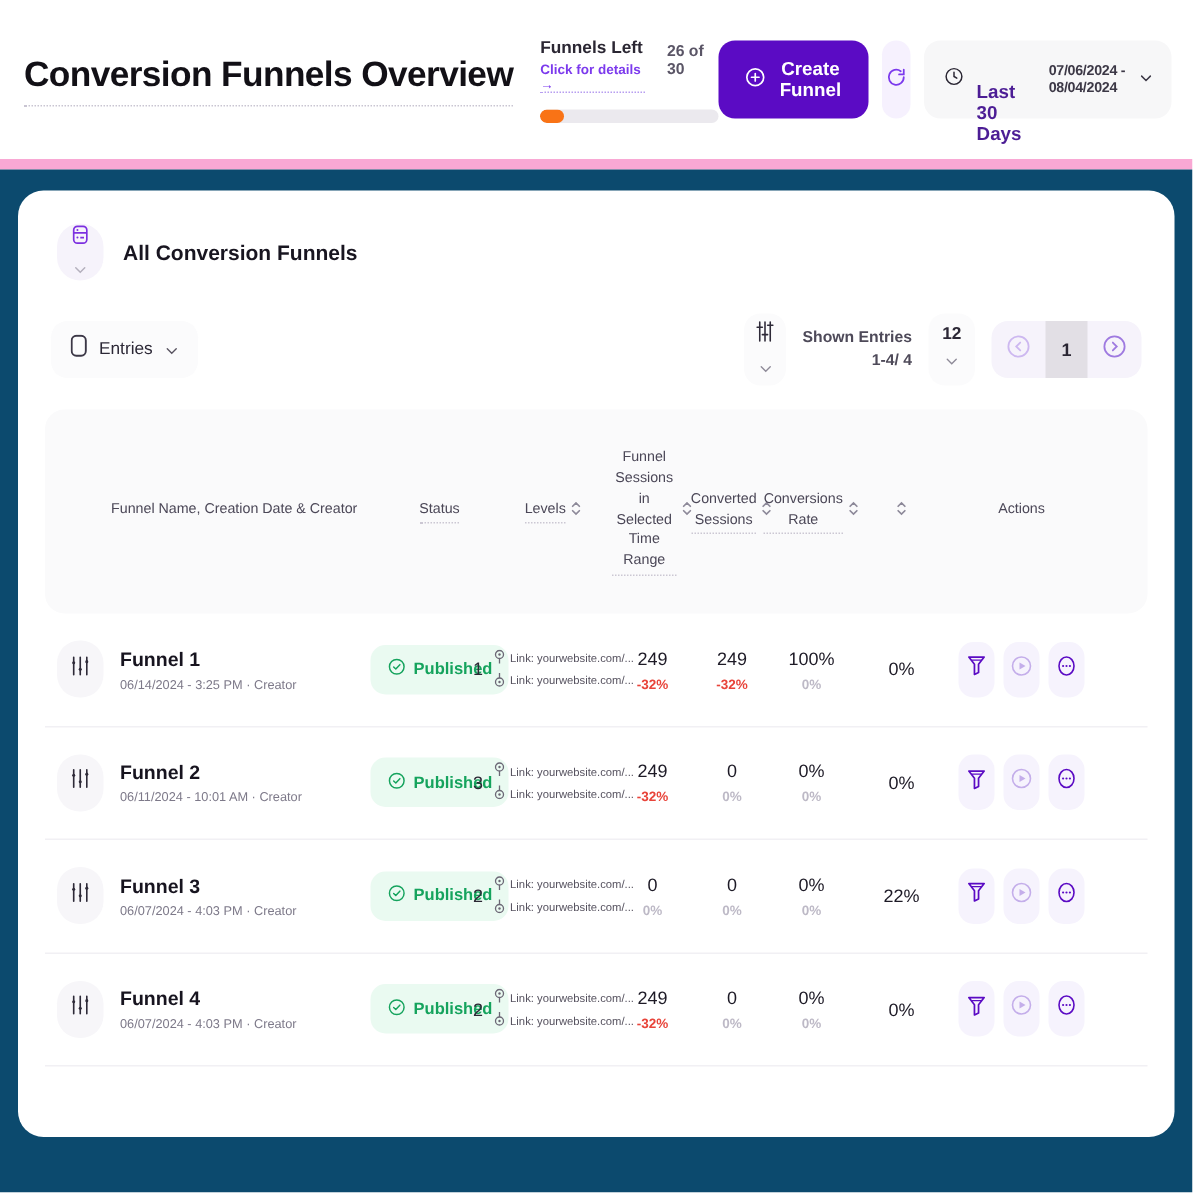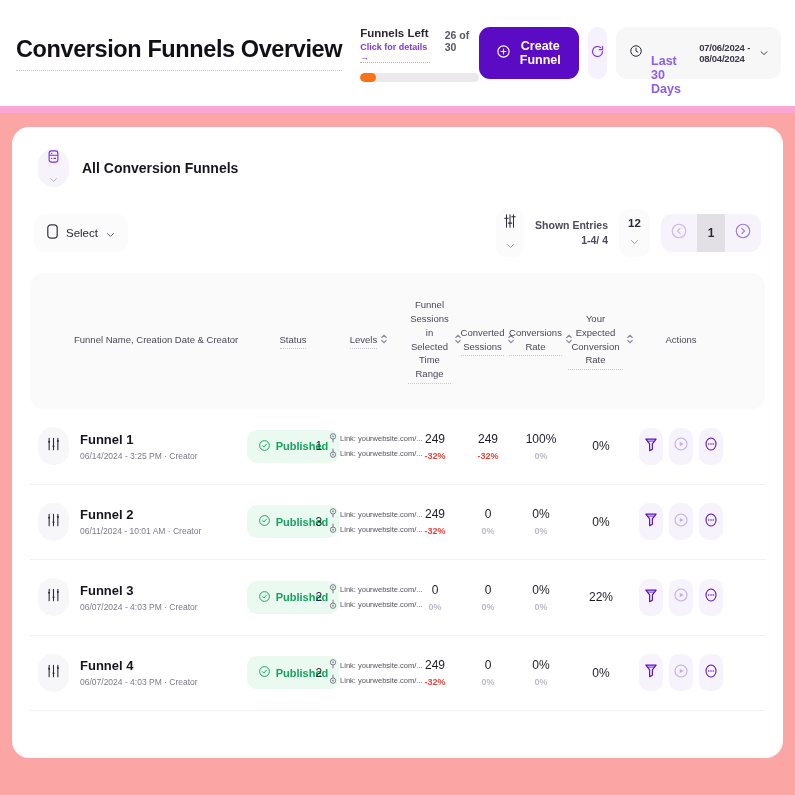--- a/index.html
+++ b/index.html
@@ -80,25 +80,25 @@
     cursor: pointer;
   }
   .date-picker {
     height: 52px;
     background: #f7f7f8;
     border-radius: 11px;
     display: flex; align-items: center; gap: 8px;
     padding: 0 12px 0 13px;
     cursor: pointer;
   }
-  .date-label { font-size: 12.5px; font-weight: 700; color: #8b5cf6; margin-top: 44px; }
+  .date-label { font-size: 12.5px; font-weight: 700; color: #4c1d95; margin-top: 44px; }
   .date-range { font-size: 9.5px; font-weight: 600; color: #3c3846; letter-spacing: -0.2px; }
 
   
-  .body-area { background: #fca5a5; padding: 14px 12px; height: 682px; }
+  .body-area { background: #0c4a6e; padding: 14px 12px; height: 682px; }
   .card {
     background: #ffffff;
     border-radius: 17px;
     height: 631px;
     padding: 22px 18px 0 18px;
     overflow: hidden;
   }
 
   .card-head { display: flex; align-items: center; gap: 13px; padding-left: 8px; }
   .card-icon-wrap {
@@ -299,21 +299,21 @@
         <div class="card-title">All Conversion Funnels</div>
       </div>
 
       <div class="toolbar">
         <div class="select-btn">
           <span>
             <svg width="11" height="15" viewBox="0 0 14 19" fill="none" stroke="#3b3746" stroke-width="1.6">
                 <rect x="1" y="1" width="12" height="17" rx="4"></rect>
               </svg>
           </span>
-          <span class="select-txt">Select</span>
+          <span class="select-txt">Entries</span>
           <span>
             <svg width="9" height="6" viewBox="0 0 24 14" fill="none" stroke="#57525f" stroke-width="2.4" stroke-linecap="round">
                 <path d="M4 3l8 8 8-8"></path>
               </svg>
           </span>
         </div>
 
         <div class="toolbar-right">
           <div class="icon-btn-sq">
             <span>
@@ -402,21 +402,20 @@
         <div class="th c-rate">
           <span class="lbl">Conversions Rate</span>
           <span>
             <svg width="8" height="12" viewBox="0 0 10 16" fill="none" stroke="#8d8999" stroke-width="1.5" stroke-linecap="round">
                 <path d="M2 6l3-3 3 3"></path>
                 <path d="M2 10l3 3 3-3"></path>
               </svg>
           </span>
         </div>
         <div class="th c-exp">
-          <span class="lbl">Your Expected Conversion Rate</span>
           <span>
             <svg width="8" height="12" viewBox="0 0 10 16" fill="none" stroke="#8d8999" stroke-width="1.5" stroke-linecap="round">
                 <path d="M2 6l3-3 3 3"></path>
                 <path d="M2 10l3 3 3-3"></path>
               </svg>
           </span>
         </div>
         <div class="th c-act plain">
           <span class="lbl">Actions</span>
         </div>

